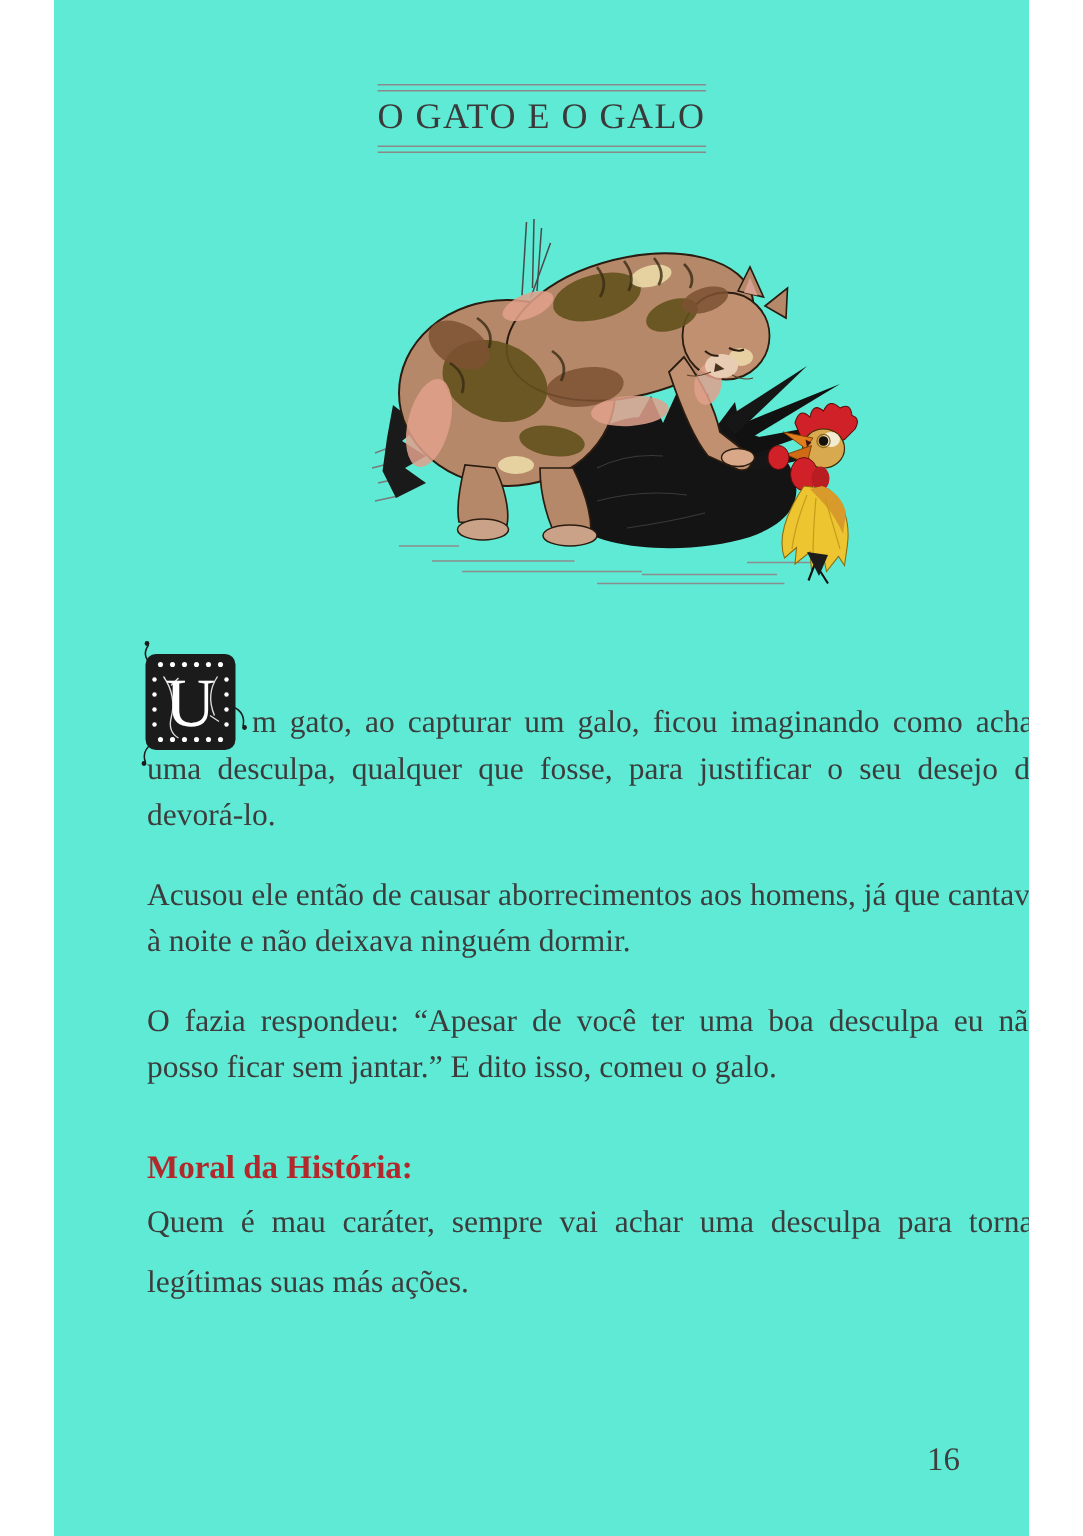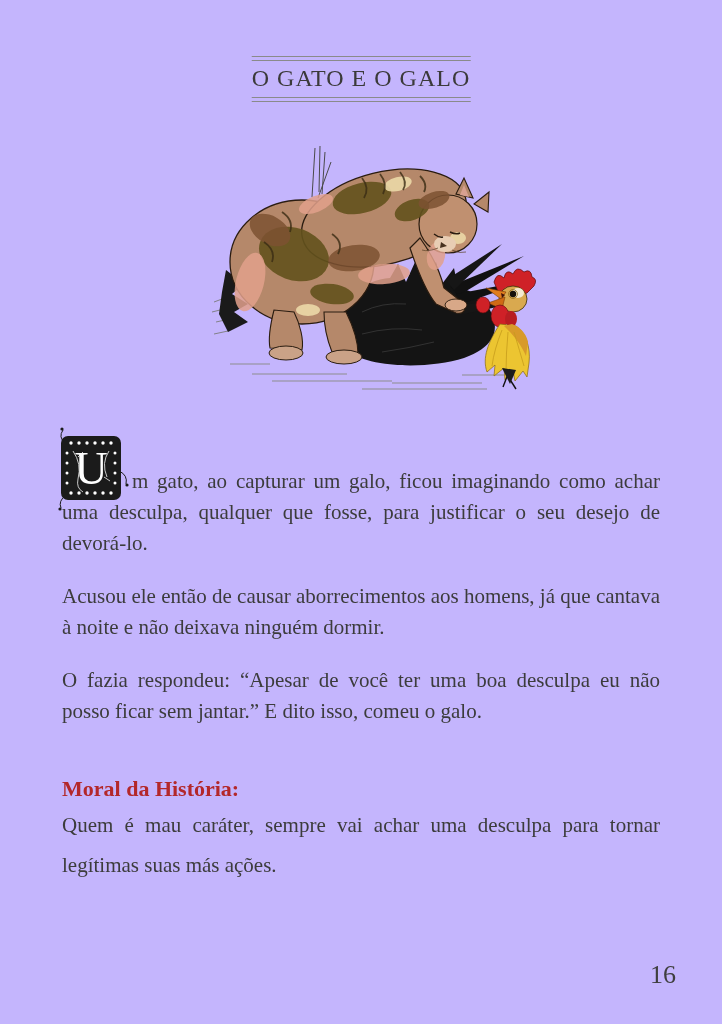--- a/index.html
+++ b/index.html
@@ -1,21 +1,21 @@
 <!DOCTYPE html>
 <html><head>
 <meta charset="utf-8">
 <style>
   * { margin:0; padding:0; box-sizing:border-box; }
   html,body { background:#ffffff; }
   body { font-family:"Liberation Serif", serif; }
 
   .page {
-    position:relative; width:722px; height:1024px; margin:0 auto;
-    background:#c4b5fd; overflow:hidden; color:#3c3c3c;
+    position:relative; width:650px; height:1024px; margin:0 auto;
+    background:#5eead4; overflow:hidden; color:#3c3c3c;
   }
 
   
   .title-block {
     position:absolute; top:56px; left:50%; transform:translateX(-50%);
     text-align:center; padding:0 12px;
   }
   .rule {
     height:5px; min-width:194px;
     border-top:1px solid #8a8a8a; border-bottom:1px solid #8a8a8a;
@@ -39,32 +39,32 @@
   .content p { margin:0 0 22px; }
   .first-paragraph { position:relative; }
   .dropcap-spacer { float:left; width:70px; height:28px; }
   .dropcap-art {
     position:absolute; left:-2px; top:-31px; width:62px; height:66px;
   }
   .dropcap-art svg { overflow:visible; display:block; }
 
   
   .moral-heading {
-    margin-top:48px; font-size:22px; font-weight:bold; color:#b3282a;
+    margin-top:37px; font-size:22px; font-weight:bold; color:#b3282a;
     line-height:28px; text-align:left;
   }
   .moral-text {
     font-size:21px; line-height:40px; text-align:justify; color:#3c3c3c;
     margin-top:2px;
   }
 
   
   .page-number {
     position:absolute; top:960px; right:46px;
-    font-size:26px; color:#3f3f3f;
+    font-size:22px; color:#3f3f3f;
   }
 </style>
 </head>
 <body>
 
 <div class="page">
 
   <div class="title-block">
     <div class="rule"></div>
     <h1 class="page-title">O GATO E O GALO</h1>

